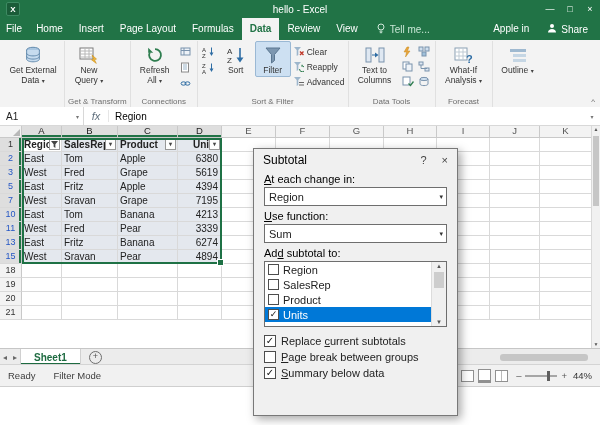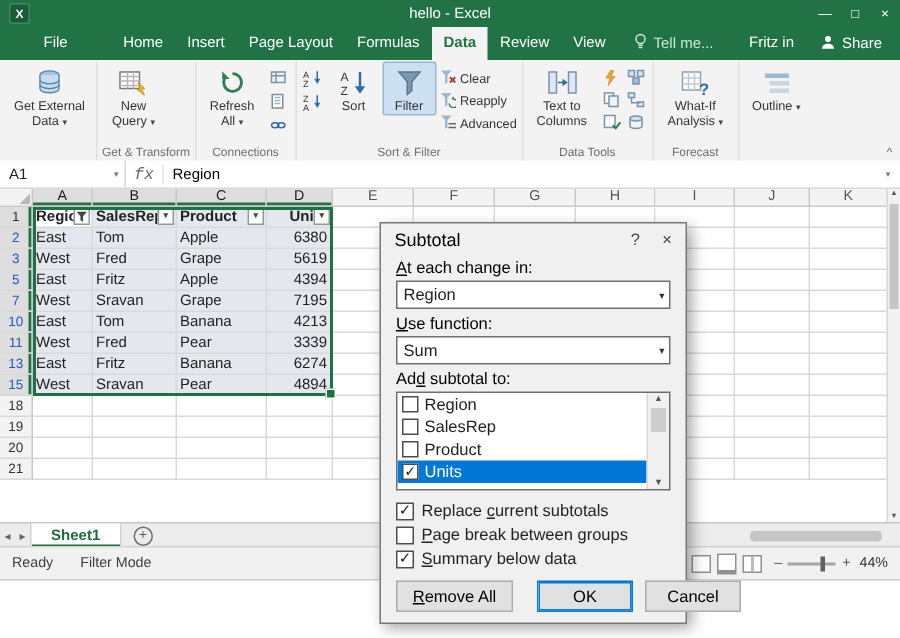--- a/index.html
+++ b/index.html
@@ -9,21 +9,21 @@
   .titlebar{position:absolute;top:0;left:0;right:0;height:18px;background:#217346;color:#fff;
             display:flex;align-items:center;font-size:10px;z-index:2;}
   .xlogo{width:12px;height:12px;margin:0 6px;background:#1a5c38;border:1px solid #3d8a62;border-radius:2px;
          color:#fff;font-size:8px;font-weight:bold;display:flex;align-items:center;justify-content:center;}
   .ttext{position:absolute;left:0;right:0;text-align:center;pointer-events:none;}
   .wctls{margin-left:auto;display:flex;z-index:2;}
   .wctl{width:20px;text-align:center;font-size:9px;color:#fff;}
   
   .tabrow{position:absolute;top:18px;left:0;right:0;height:22px;background:#217346;display:flex;
           align-items:stretch;font-size:10px;color:#fff;z-index:2;}
-  .ftab{padding:5px 29px 3px;color:#fff;}
+  .ftab{padding:5px 6px 3px;color:#fff;}
   .rtabs{display:flex;}
   .rtab{padding:5px 8px 3px;}
   .rtab.active{background:#f3f3f3;color:#217346;font-weight:bold;}
   .tellme{display:flex;align-items:center;gap:4px;margin-left:10px;color:#c9e7d6;}
   .signin{margin-left:auto;padding:5px 10px 3px;}
   .share{display:flex;align-items:center;gap:4px;padding:0 12px 0 8px;}
   
   .ribbon{position:absolute;top:40px;left:0;right:0;height:67px;background:#f3f3f3;
           border-bottom:1px solid #d6d6d6;display:flex;align-items:stretch;padding:1px 2px 0;z-index:2;}
   .rgroup{display:flex;flex-direction:column;border-right:1px solid #e0e0e0;padding:0 3px;}
@@ -40,21 +40,21 @@
   .tbtn{width:16px;height:15px;display:flex;align-items:center;justify-content:center;}
   .tgrid{display:grid;grid-template-columns:16px 16px;grid-auto-rows:15px;padding-top:3px;}
   .collapse{position:absolute;right:5px;bottom:2px;font-size:8px;color:#666;}
   
   .formulabar{position:absolute;top:107px;left:0;right:0;height:18px;background:#fff;
               border-bottom:1px solid #d8d8d8;display:flex;align-items:center;font-size:10px;z-index:2;}
   .namebox{width:84px;height:100%;border-right:1px solid #d8d8d8;display:flex;align-items:center;
            padding-left:6px;box-sizing:border-box;position:relative;}
   .nbcaret{position:absolute;right:4px;font-size:6px;color:#777;}
   .fx{width:24px;text-align:center;color:#5f6f7d;font-size:11px;border-right:1px solid #e6e6e6;}
-  .fx i{font-family:Liberation Mono, monospace;}
+  .fx i{font-family:Liberation Sans, sans-serif;}
   .fcontent{flex:1;padding-left:6px;color:#000;}
   .fexpand{width:16px;text-align:center;font-size:6px;color:#777;}
   
   .gridwrap{position:absolute;top:125px;left:0;right:0;height:223px;background:#fff;z-index:1;}
   .colheads{display:flex;height:13px;}
   .colhead,.corner{height:13px;box-sizing:border-box;border-right:1px solid #c9c9c9;border-bottom:1px solid #c9c9c9;
            background:#f3f3f3;font-size:9.5px;text-align:center;line-height:12px;color:#555;}
   .corner{width:22px;position:relative;}
   .corner::after{content:'';position:absolute;right:1px;bottom:1px;border-left:7px solid transparent;
                  border-bottom:7px solid #b8b8b8;}
@@ -164,21 +164,21 @@
         <div class="rtab">Review</div>
         <div class="rtab">View</div>
       </div>
     <div class="tellme">
       <span><svg width="10" height="11">
             <circle cx="5" cy="4" r="3" fill="none" stroke="#cfe8da"></circle>
             <path d="M3.5 8.2h3M3.8 9.7h2.4" stroke="#cfe8da"></path>
           </svg></span>
       <span>Tell me...</span>
     </div>
-    <div class="signin">Fritz in</div>
+    <div class="signin">Apple in</div>
     <div class="share">
       <span><svg width="10" height="10">
             <circle cx="5" cy="3" r="2" fill="#fff"></circle>
             <path d="M1 9.5c0-2.2 1.8-3.4 4-3.4s4 1.2 4 3.4z" fill="#fff"></path>
           </svg></span>
       <span>Share</span>
     </div>
   </div>
 
   <div class="ribbon">
@@ -704,22 +704,16 @@
           </div>
           <div class="opt">
             <div class="cbx2"></div>
             <div class="olabel"><u>P</u>age break between groups</div>
           </div>
           <div class="opt">
             <div class="cbx2 on">✓</div>
             <div class="olabel"><u>S</u>ummary below data</div>
           </div>
         </div>
-      <div class="dbtns">
-        <button class="dbtn wide"><u>R</u>emove All</button>
-        <span class="flexsp"></span>
-        <button class="dbtn default">OK</button>
-        <button class="dbtn">Cancel</button>
-      </div>
     </div>
   </div>
 
 </div>
 
 </body></html>

